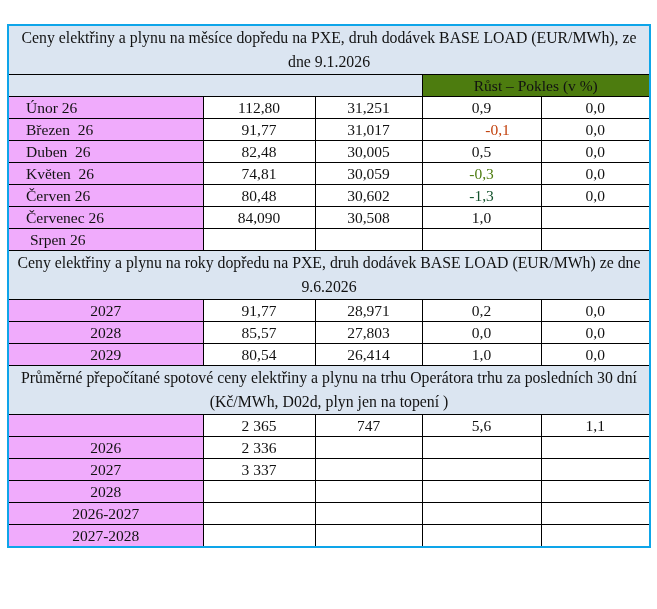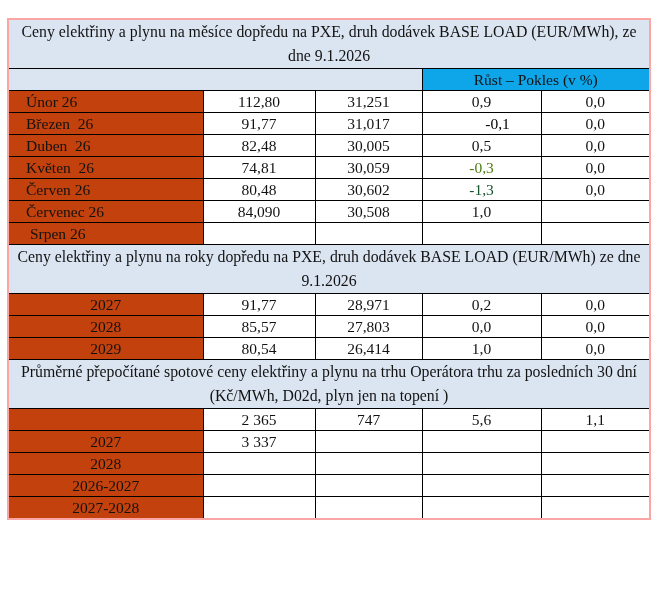--- a/index.html
+++ b/index.html
@@ -6,49 +6,49 @@
     margin: 0;
     padding: 0;
     width: 657px;
     height: 609px;
     background: #ffffff;
     font-family: "Liberation Serif", serif;
   }
   table.price-table {
     position: absolute;
     left: 7px;
-    top: 18px;
+    top: 24px;
     width: 642px;
     border-collapse: collapse;
     table-layout: fixed;
-    border: 2px solid #fca5a5;
+    border: 2px solid #0ea5e9;
   }
   td {
     border: 1px solid #000000;
     font-size: 15.5px;
     color: #121212;
     text-align: center;
     vertical-align: middle;
     padding: 0;
     height: 21px;
     line-height: 21px;
     overflow: hidden;
   }
   td.title {
     background: #dbe5f1;
     height: 47px;
     line-height: 24px;
     padding: 0 4px;
     font-size: 15.8px;
   }
   td.hdr {
-    background: #0ea5e9;
+    background: #4d7c0f;
   }
   td.lbl {
-    background: #c2410c;
+    background: #f0abfc;
   }
   td.left {
     text-align: left;
     padding-left: 17px;
     white-space: pre;
   }
   td.growth-spacer {
     background: #dbe5f1;
   }
 </style>
@@ -76,21 +76,21 @@
     <td class="lbl left">Únor 26</td>
     <td class="num">112,80</td>
     <td class="num">31,251</td>
     <td class="num">0,9</td>
     <td class="num">0,0</td>
   </tr>
   <tr>
     <td class="lbl left">Březen  26</td>
     <td class="num">91,77</td>
     <td class="num">31,017</td>
-    <td class="num" style="color: #000000; padding-left: 32px;">-0,1</td>
+    <td class="num" style="color: #c2410c; padding-left: 32px;">-0,1</td>
     <td class="num">0,0</td>
   </tr>
   <tr>
     <td class="lbl left">Duben  26</td>
     <td class="num">82,48</td>
     <td class="num">30,005</td>
     <td class="num">0,5</td>
     <td class="num">0,0</td>
   </tr>
   <tr>
@@ -116,21 +116,21 @@
   </tr>
   <tr>
     <td class="lbl left"> Srpen 26</td>
     <td class="num"></td>
     <td class="num"></td>
     <td class="num"></td>
     <td class="num"></td>
   </tr>
 
   <tr>
-    <td class="title" colspan="5">Ceny elektřiny a plynu na roky dopředu na PXE, druh dodávek BASE LOAD (EUR/MWh) ze dne 9.1.2026</td>
+    <td class="title" colspan="5">Ceny elektřiny a plynu na roky dopředu na PXE, druh dodávek BASE LOAD (EUR/MWh) ze dne 9.6.2026</td>
   </tr>
   <tr>
     <td class="lbl">2027</td>
     <td class="num">91,77</td>
     <td class="num">28,971</td>
     <td class="num">0,2</td>
     <td class="num">0,0</td>
   </tr>
   <tr>
     <td class="lbl">2028</td>
@@ -152,20 +152,27 @@
   </tr>
   <tr>
     <td class="lbl"></td>
     <td class="num">2 365</td>
     <td class="num">747</td>
     <td class="num">5,6</td>
     <td class="num">1,1</td>
   </tr>
 
   <tr>
+    <td class="lbl">2026</td>
+    <td class="num">2 336</td>
+    <td class="num"></td>
+    <td class="num"></td>
+    <td class="num"></td>
+  </tr>
+  <tr>
     <td class="lbl">2027</td>
     <td class="num">3 337</td>
     <td class="num"></td>
     <td class="num"></td>
     <td class="num"></td>
   </tr>
   <tr>
     <td class="lbl">2028</td>
     <td class="num"></td>
     <td class="num"></td>

